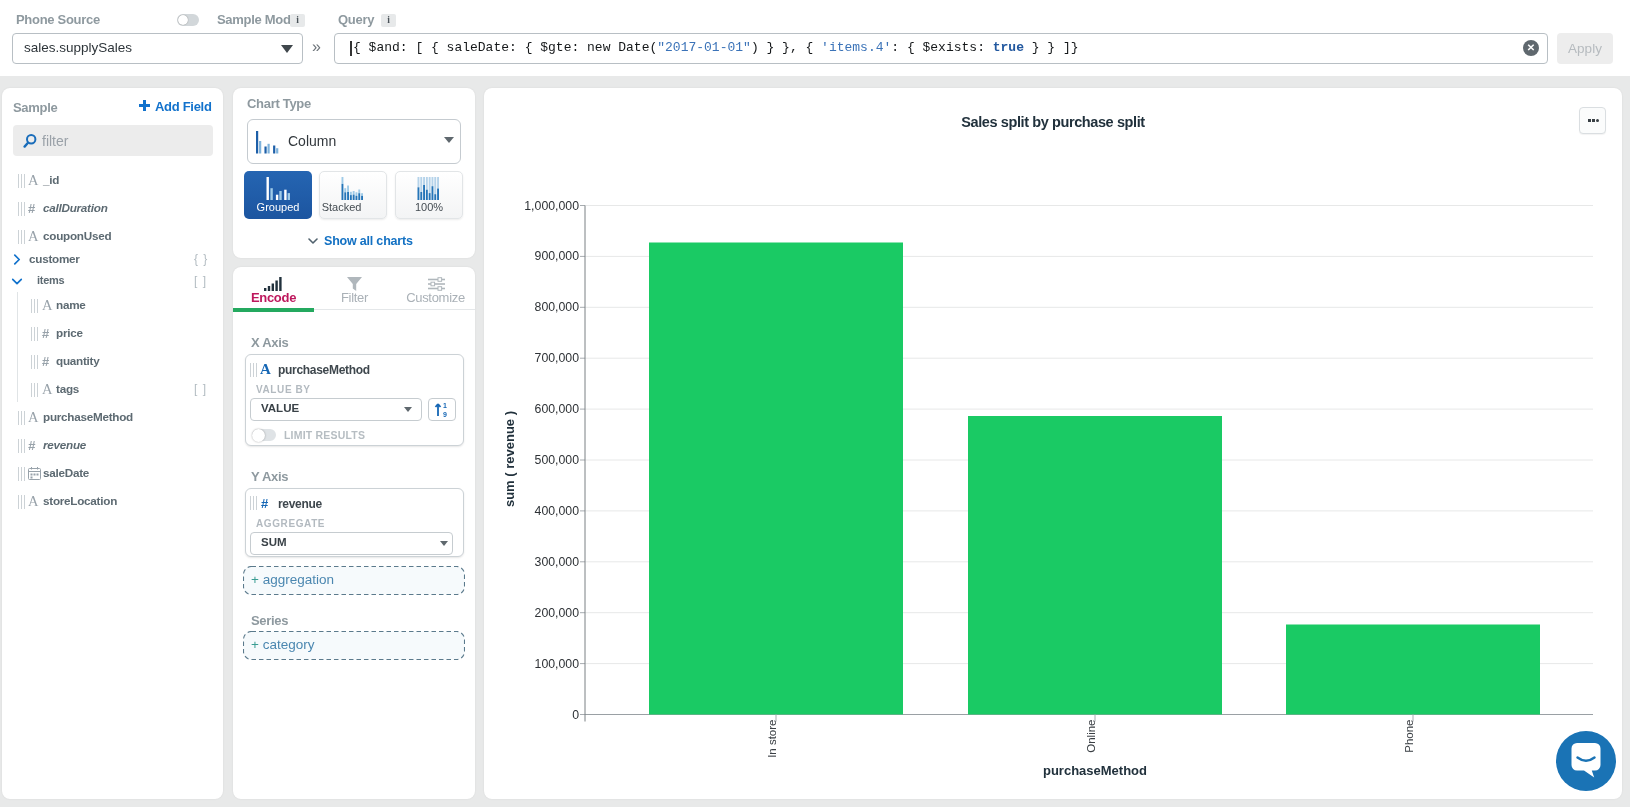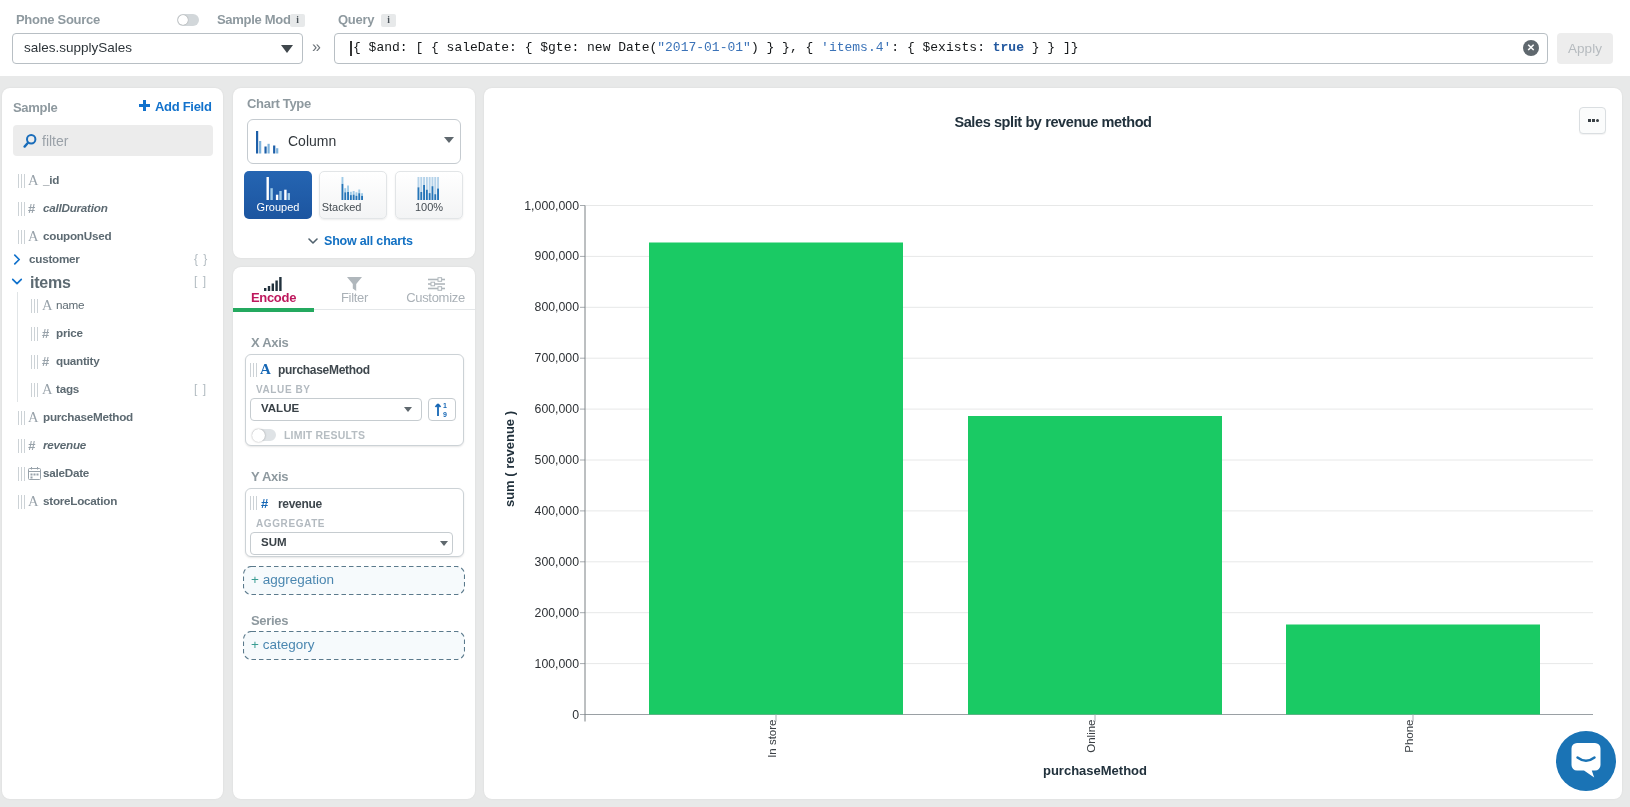--- a/index.html
+++ b/index.html
@@ -59,25 +59,25 @@
     <div class="abs" style="left:28px;top:228px;font-family:'Liberation Serif',serif;font-size:14.5px;color:#98a2aa;">A</div>
     <div class="abs" style="left:43px;top:229px;font-size:11.7px;letter-spacing:-.25px;font-weight:700;color:#5d6a72;">couponUsed</div>
     <svg class="abs" style="left:13px;top:254px;transform:rotate(0deg);" width="8" height="11" viewBox="0 0 8 11">
       <path d="M1.8 1.2 L6.2 5.5 L1.8 9.8" fill="none" stroke="#1272cc" stroke-width="1.7" stroke-linecap="round" stroke-linejoin="round"></path>
     </svg>
     <div class="abs" style="left:29px;top:252px;font-size:11.7px;letter-spacing:-.25px;font-weight:700;color:#5d6a72;">customer</div>
     <div class="abs" style="left:194px;top:252px;font-size:12px;color:#b3bcc2;letter-spacing:1px;">{ }</div>
     <svg class="abs" style="left:13px;top:276px;transform:rotate(90deg);" width="8" height="11" viewBox="0 0 8 11">
       <path d="M1.8 1.2 L6.2 5.5 L1.8 9.8" fill="none" stroke="#1272cc" stroke-width="1.7" stroke-linecap="round" stroke-linejoin="round"></path>
     </svg>
-    <div class="abs" style="left:30px;top:274px;font-size:16px;letter-spacing:-.25px;font-weight:700;color:#5d6a72;">items</div>
+    <div class="abs" style="left:37px;top:274px;font-size:11px;letter-spacing:-.25px;font-weight:700;color:#5d6a72;">items</div>
     <div class="abs" style="left:194px;top:274px;font-size:12px;color:#b3bcc2;letter-spacing:1px;">[ ]</div>
     <div class="abs" style="left:31px;top:299px;width:7px;height:14px;background:repeating-linear-gradient(90deg,#ccd2d6 0 1px,transparent 1px 3px);"></div>
     <div class="abs" style="left:42px;top:297px;font-family:'Liberation Serif',serif;font-size:14.5px;color:#98a2aa;">A</div>
-    <div class="abs" style="left:56px;top:298px;font-size:11.7px;letter-spacing:-.25px;font-weight:400;color:#5d6a72;">name</div>
+    <div class="abs" style="left:56px;top:298px;font-size:11.7px;letter-spacing:-.25px;font-weight:700;color:#5d6a72;">name</div>
     <div class="abs" style="left:31px;top:327px;width:7px;height:14px;background:repeating-linear-gradient(90deg,#ccd2d6 0 1px,transparent 1px 3px);"></div>
     <div class="abs" style="left:42px;top:326px;font-size:13px;font-weight:700;color:#98a2aa;">#</div>
     <div class="abs" style="left:56px;top:326px;font-size:11.7px;letter-spacing:-.25px;font-weight:700;color:#5d6a72;">price</div>
     <div class="abs" style="left:31px;top:355px;width:7px;height:14px;background:repeating-linear-gradient(90deg,#ccd2d6 0 1px,transparent 1px 3px);"></div>
     <div class="abs" style="left:42px;top:354px;font-size:13px;font-weight:700;color:#98a2aa;">#</div>
     <div class="abs" style="left:56px;top:354px;font-size:11.7px;letter-spacing:-.25px;font-weight:700;color:#5d6a72;">quantity</div>
     <div class="abs" style="left:31px;top:383px;width:7px;height:14px;background:repeating-linear-gradient(90deg,#ccd2d6 0 1px,transparent 1px 3px);"></div>
     <div class="abs" style="left:42px;top:381px;font-family:'Liberation Serif',serif;font-size:14.5px;color:#98a2aa;">A</div>
     <div class="abs" style="left:56px;top:382px;font-size:11.7px;letter-spacing:-.25px;font-weight:700;color:#5d6a72;">tags</div>
     <div class="abs" style="left:194px;top:382px;font-size:12px;color:#b3bcc2;letter-spacing:1px;">[ ]</div>
@@ -233,21 +233,21 @@
     </svg>
     <div class="abs" style="left:251px;top:572px;font-size:13.5px;color:#4b87b0;"><span style="color:#3a9d92;">+</span> aggregation</div>
     <div class="abs glabel" style="left:251px;top:613px;">Series</div>
     <svg class="abs" style="left:243px;top:631px;" width="222" height="29">
       <rect x="0.5" y="0.5" width="221" height="28" rx="8" fill="#f6fafc" stroke="#5b7a8c" stroke-width="1.1" stroke-dasharray="4.5 3"></rect>
     </svg>
     <div class="abs" style="left:251px;top:637px;font-size:13.5px;color:#4b87b0;"><span style="color:#3a9d92;">+</span> category</div>
   </div>
 
 <div class="card" style="left:484px;top:88px;width:1138px;height:711px;"></div>
-<div class="abs" style="left:484px;top:114px;width:1138px;text-align:center;font-weight:700;font-size:14.5px;letter-spacing:-.4px;color:#21313c;">Sales split by revenue method</div>
+<div class="abs" style="left:484px;top:114px;width:1138px;text-align:center;font-weight:700;font-size:14.5px;letter-spacing:-.4px;color:#21313c;">Sales split by purchase split</div>
 <div class="abs" style="left:1579px;top:107px;width:27px;height:27px;background:#fbfcfc;border:1px solid #dadee1;border-radius:4px;box-shadow:0 1px 1px rgba(0,0,0,.05);"></div>
 <div class="abs" style="left:1588px;top:119px;width:3px;height:3px;background:#383f44;"></div>
 <div class="abs" style="left:1592px;top:119px;width:3px;height:3px;background:#383f44;"></div>
 <div class="abs" style="left:1596px;top:119px;width:3px;height:3px;background:#383f44;border-radius:50%;"></div>
 <svg id="chart" class="abs" style="left:484px;top:88px;" width="1138" height="712" viewBox="0 0 1138 712">
     <line x1="101" y1="626.5" x2="1109" y2="626.5" stroke="#9aa0a4" stroke-width="1"></line>
     <line x1="96" y1="626.5" x2="101" y2="626.5" stroke="#a7acb0" stroke-width="1"></line>
     <text x="95" y="630.5" text-anchor="end" font-size="12.3" fill="#2e3236" font-family="Liberation Sans">0</text>
     <line x1="101" y1="575.6" x2="1109" y2="575.6" stroke="#e7e8e8" stroke-width="1"></line>
     <line x1="96" y1="575.6" x2="101" y2="575.6" stroke="#a7acb0" stroke-width="1"></line>

